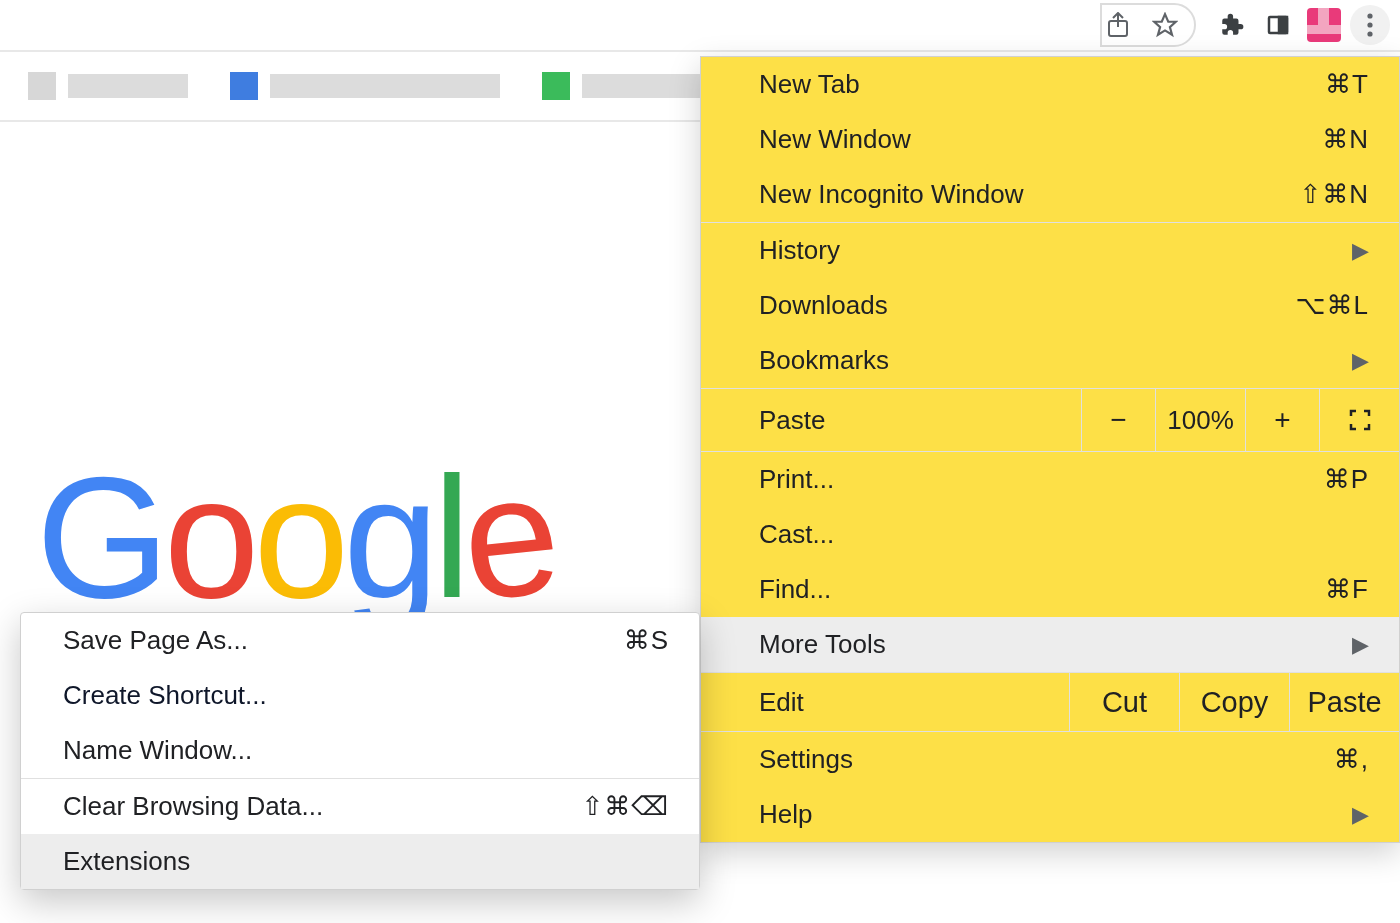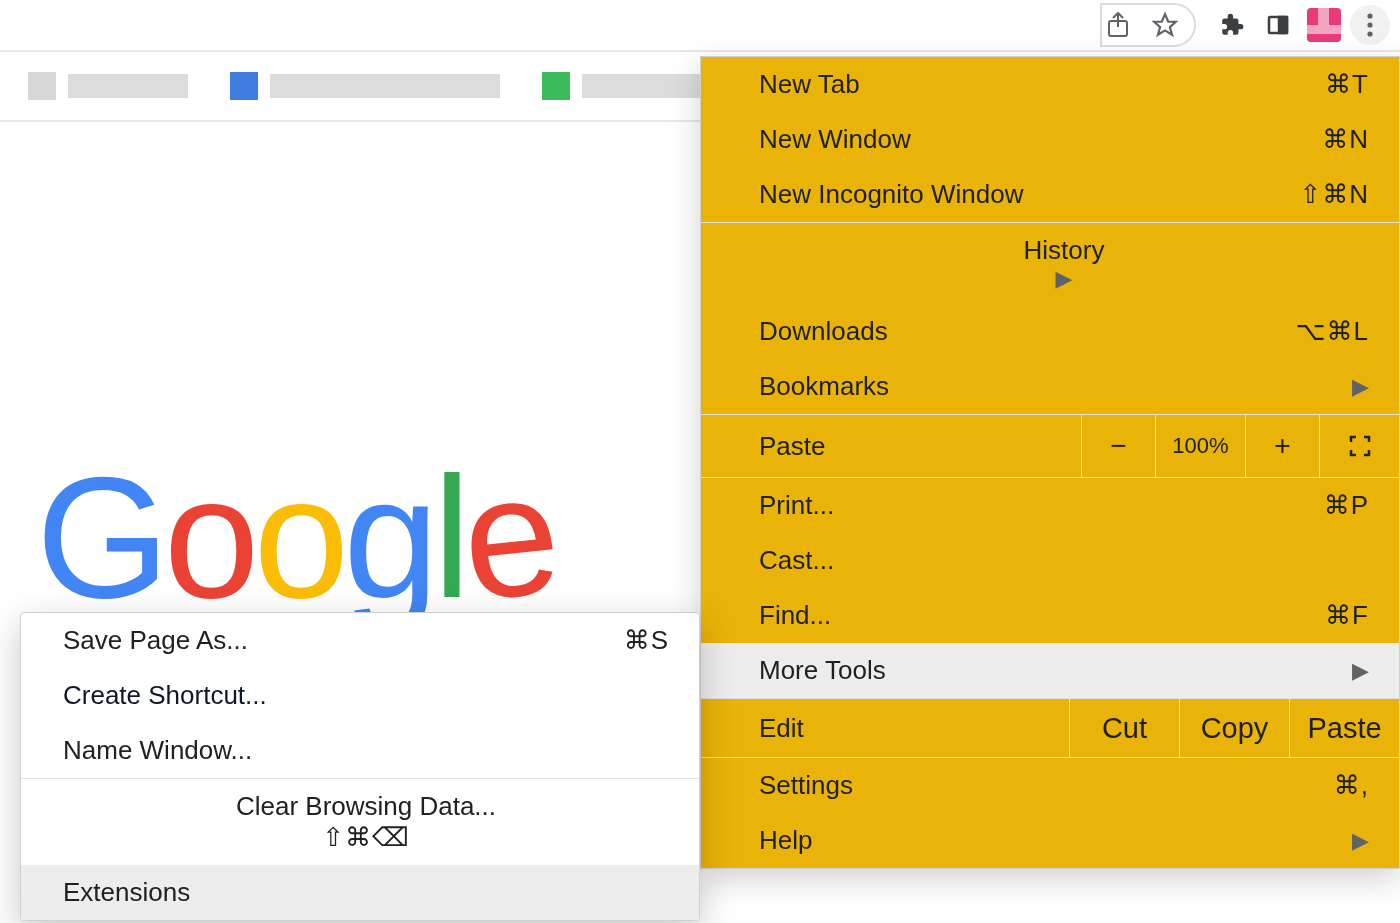--- a/index.html
+++ b/index.html
@@ -95,38 +95,37 @@
   .g4 { color:#4285F4; }
   .g5 { color:#34A853; }
   .g6 { color:#EA4335; transform: rotate(-6deg); transform-origin: 40% 60%; }
 
   
   .menu-main {
     position: absolute;
     top: 56px; left: 700px; right: 0;
     width: calc(100% - 700px);
     max-width: 700px;
-    background: #eab308;
+    background: #fde047;
     border: 1px solid #d0d0d0;
     box-shadow: 0 10px 30px rgba(0,0,0,0.18);
     font-size: 26px;
     color: #202124;
   }
   .menu-main .row,
   .submenu .row {
     display: flex;
     align-items: center;
     justify-content: space-between;
     padding: 12px 30px 12px 58px;
     min-height: 52px;
     cursor: default;
   }
   .menu-main .sep, .submenu .sep {
     border-top: 1px solid #e0e0e0;
-    flex-direction: column;
   }
   .shortcut { color: #202124; font-size: 26px; letter-spacing: 1px; display:flex; align-items:center; gap:2px;}
   .arrow-right { font-size: 22px; color: #5f6368; }
   .row.highlight { background: #ededed; }
 
   
   .zoom-row {
     display: flex;
     align-items: stretch;
     border-top: 1px solid #e0e0e0;
@@ -134,21 +133,21 @@
     min-height: 64px;
   }
   .zoom-row .zlabel { flex: 1; display:flex; align-items:center; padding-left:58px; }
   .zoom-row .zcell {
     border-left: 1px solid #e0e0e0;
     display: flex; align-items: center; justify-content: center;
     width: 74px;
     font-size: 28px;
     color:#202124;
   }
-  .zoom-row .zvalue { width: 90px; font-size: 22px; }
+  .zoom-row .zvalue { width: 90px; font-size: 26px; }
   .zoom-row .zfs { width: 80px; }
 
   
   .edit-row {
     display: flex;
     align-items: stretch;
     border-top: 1px solid #e0e0e0;
     border-bottom: 1px solid #e0e0e0;
     min-height: 60px;
     text-align: center;

